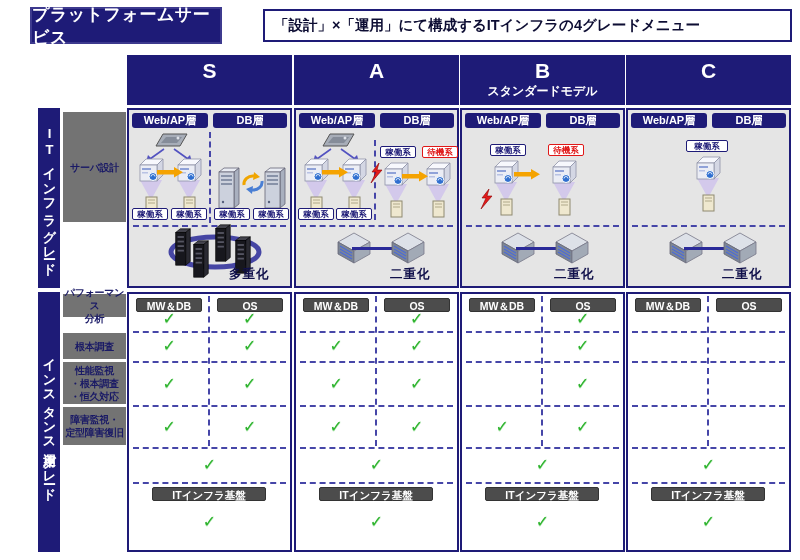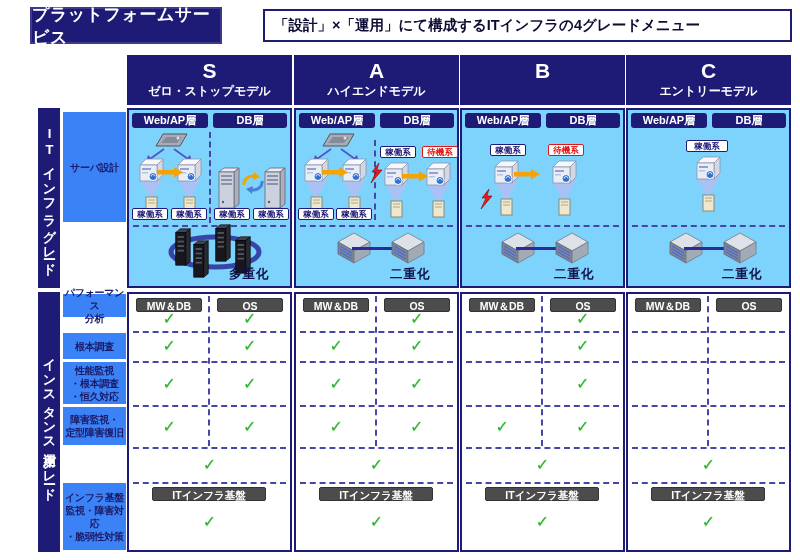--- a/index.html
+++ b/index.html
@@ -17,25 +17,25 @@
   .ghead{position:absolute;top:55px;width:165px;height:50px;background:#1e1b77;color:#fff;text-align:center;box-sizing:border-box}
   .gletter{font-size:21px;font-weight:bold;line-height:25px;margin-top:3px}
   .gmodel{font-size:12px;font-weight:bold;line-height:16px}
 
   .sidebar{position:absolute;left:38px;width:22px;background:#1e1b77;color:#fff;
     writing-mode:vertical-rl;text-orientation:upright;text-align:center;
     font-size:13px;font-weight:bold;letter-spacing:1px;line-height:22px}
   .bar1{top:108px;height:180px}
   .bar2{top:292px;height:260px}
 
-  .rlabel{position:absolute;left:63px;width:63px;background:#3b82f6;color:#1a1a66;font-weight:bold;
+  .rlabel{position:absolute;left:63px;width:63px;background:#737373;color:#1a1a66;font-weight:bold;
     font-size:10px;line-height:1.3;letter-spacing:-0.3px;display:flex;align-items:center;justify-content:center;
     text-align:center;white-space:pre-line;box-sizing:border-box}
 
-  .ubox{position:absolute;top:108px;width:165px;height:180px;background:#7dd3fc;border:2px solid #1e1b77;box-sizing:border-box}
+  .ubox{position:absolute;top:108px;width:165px;height:180px;background:#e5e5e5;border:2px solid #1e1b77;box-sizing:border-box}
   .lbox{position:absolute;top:292px;width:165px;height:260px;background:#fff;border:2px solid #1e1b77;box-sizing:border-box}
 
   .tpill{position:absolute;top:3px;height:15px;background:#1e1b77;color:#fff;font-size:11px;font-weight:bold;
     text-align:center;line-height:15px;border-radius:3px}
   .tpill.web{left:3px;width:76px}
   .tpill.db{left:84px;width:74px}
 
   .vdash{position:absolute;border-left:2px dashed #4646a8;width:0}
   .hdash{position:absolute;border-top:2px dashed #4646a8;left:4px;right:4px;height:0}
 
@@ -125,49 +125,44 @@
         <polygon points="12,22 6,17 13,14" fill="#4a7fd4"></polygon>
       </symbol>
     </defs>
   </svg>
 
   <div class="title-box">プラットフォームサービス</div>
   <div class="subtitle-box">「設計」×「運用」にて構成するITインフラの4グレードメニュー</div>
 
   <div class="ghead" style="left:127px">
     <div class="gletter">S</div>
-    <div class="gmodel">ゼロ・ストップモデル</div>
   </div>
   <div class="ghead" style="left:294px">
     <div class="gletter">A</div>
-    <div class="gmodel">ハイエンドモデル</div>
   </div>
   <div class="ghead" style="left:460px">
     <div class="gletter">B</div>
+    <div class="gmodel">スタンダードモデル</div>
   </div>
   <div class="ghead" style="left:626px">
     <div class="gletter">C</div>
-    <div class="gmodel">エントリーモデル</div>
   </div>
 
   <div class="sidebar bar1">ITインフラグレード</div>
   <div class="sidebar bar2">インスタンス運用グレード</div>
 
   <div class="rlabel" style="top:112px;height:110px">サーバ設計</div>
   <div class="rlabel" style="top:294px;height:23px">パフォーマンス
 分析</div>
   <div class="rlabel" style="top:333px;height:26px">根本調査</div>
   <div class="rlabel" style="top:407px;height:38px">障害監視・
 定型障害復旧</div>
   <div class="rlabel" style="top:362px;height:42px">性能監視
 ・根本調査
 ・恒久対応</div>
-  <div class="rlabel" style="top:483px;height:67px">インフラ基盤
-監視・障害対応
-・脆弱性対策</div>
 
   <div class="ubox" style="left:127px">
     <span class="tpill web">Web/AP層</span>
     <span class="tpill db">DB層</span>
     <div class="vdash" style="left:80px;top:22px;height:91px"></div>
     <div class="hdash" style="top:115px"></div>
     <svg class="abs" style="left:22px;top:20px" width="40" height="20">
         <use href="#sym-lb"></use>
       </svg>
     <svg class="abs" style="left:8px;top:38px" width="64" height="18">

